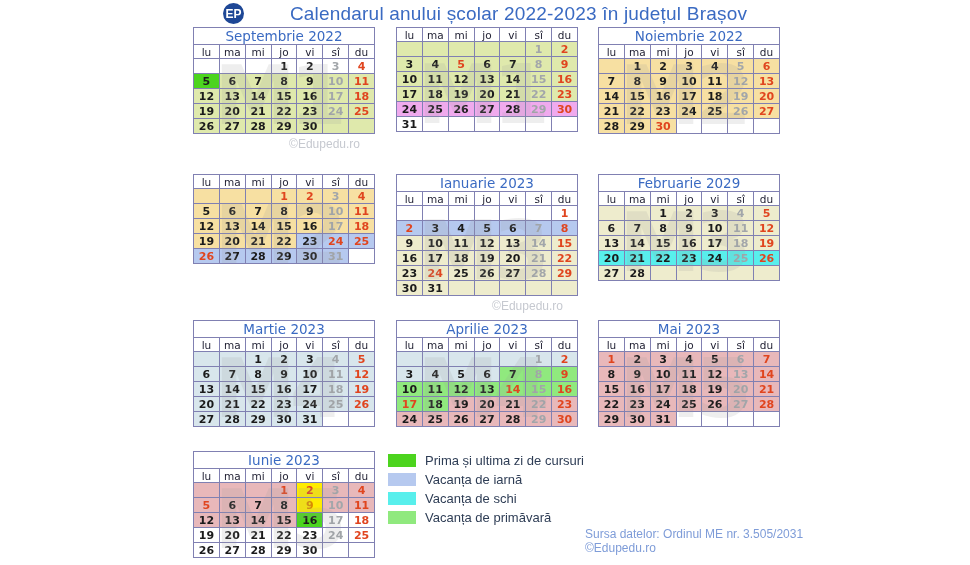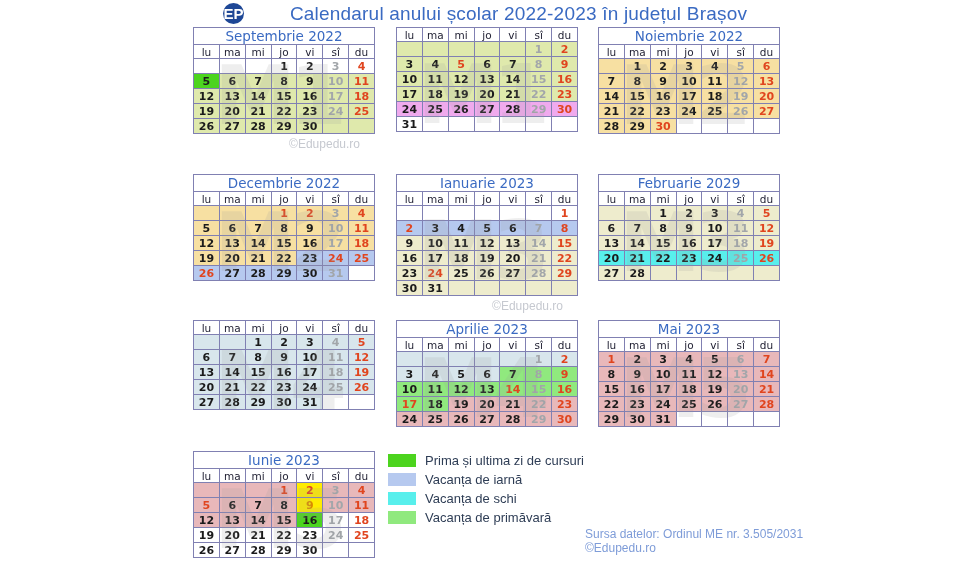--- a/index.html
+++ b/index.html
@@ -1,21 +1,21 @@
 <!DOCTYPE html>
 <html style="--title-blue: #3a6ac2; --border: #8080b2; --logo-blue: #1e4796; --source-blue: #7e9cd8; --credit-gray: #c6c9d0; --wm-gray: #9b9b9b;"><head>
 <meta charset="utf-8">
 <style>
   html,body{margin:0;padding:0;background:#fff;}
   #page{position:relative;width:970px;height:565px;background:#fff;overflow:hidden;
         font-family:"Liberation Sans",sans-serif;}
   .header{position:absolute;top:0;left:0;width:100%;height:27px;display:flex;
           align-items:center;justify-content:center;gap:46px;}
   .logo{width:21px;height:21px;border-radius:50%;background:var(--logo-blue);color:#fff;
-        display:flex;align-items:center;justify-content:center;font-size:15px;font-weight:700;
+        display:flex;align-items:center;justify-content:center;font-size:12px;font-weight:700;
         flex:0 0 auto;}
   .title{margin:0;font-size:19px;font-weight:500;color:var(--title-blue);letter-spacing:.2px;}
   .month-card{position:absolute;width:169px;}
   table.cal{width:182px;border-collapse:collapse;table-layout:fixed;background:#fff;}
   table.cal td{border:1px solid var(--border);text-align:center;padding:0;overflow:hidden;}
   td.mtitle{height:16px;font-size:13.5px;color:var(--title-blue);
             font-family:"DejaVu Sans",sans-serif;}
   td.dow{height:13px;font-size:10.5px;color:#1d1d30;font-family:"DejaVu Sans",sans-serif;}
   td.day{height:14px;font-size:11px;font-weight:700;color:#1b1b1b;
          font-family:"DejaVu Sans",sans-serif;}
@@ -244,23 +244,20 @@
               <td class="day"></td>
             </tr>
           </tbody>
         </table>
         <div class="wm">M2</div>
       </div>
       <div class="month-card pos-4">
         <table class="cal">
           <tbody>
             <tr>
-              <td colspan="7" class="mtitle">Decembrie 2022</td>
-            </tr>
-            <tr>
               <td class="dow">lu</td>
               <td class="dow">ma</td>
               <td class="dow">mi</td>
               <td class="dow">jo</td>
               <td class="dow">vi</td>
               <td class="dow">sî</td>
               <td class="dow">du</td>
             </tr>
             <tr>
               <td class="day" style="background: rgb(247, 224, 162);"></td>
@@ -445,20 +442,23 @@
               <td class="day" style="background: rgb(238, 236, 205);"></td>
               <td class="day" style="background: rgb(238, 236, 205);"></td>
             </tr>
           </tbody>
         </table>
         <div class="wm">M3</div>
       </div>
       <div class="month-card pos-7">
         <table class="cal">
           <tbody>
+            <tr>
+              <td colspan="7" class="mtitle">Martie 2023</td>
+            </tr>
             <tr>
               <td class="dow">lu</td>
               <td class="dow">ma</td>
               <td class="dow">mi</td>
               <td class="dow">jo</td>
               <td class="dow">vi</td>
               <td class="dow">sî</td>
               <td class="dow">du</td>
             </tr>
             <tr>

